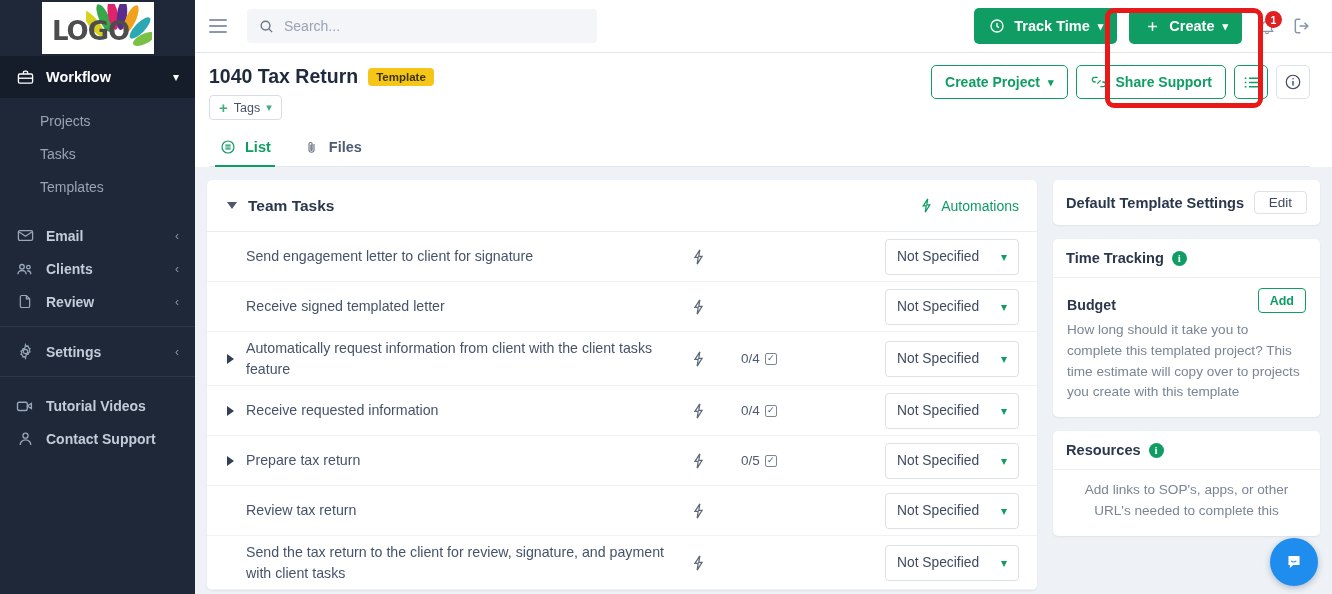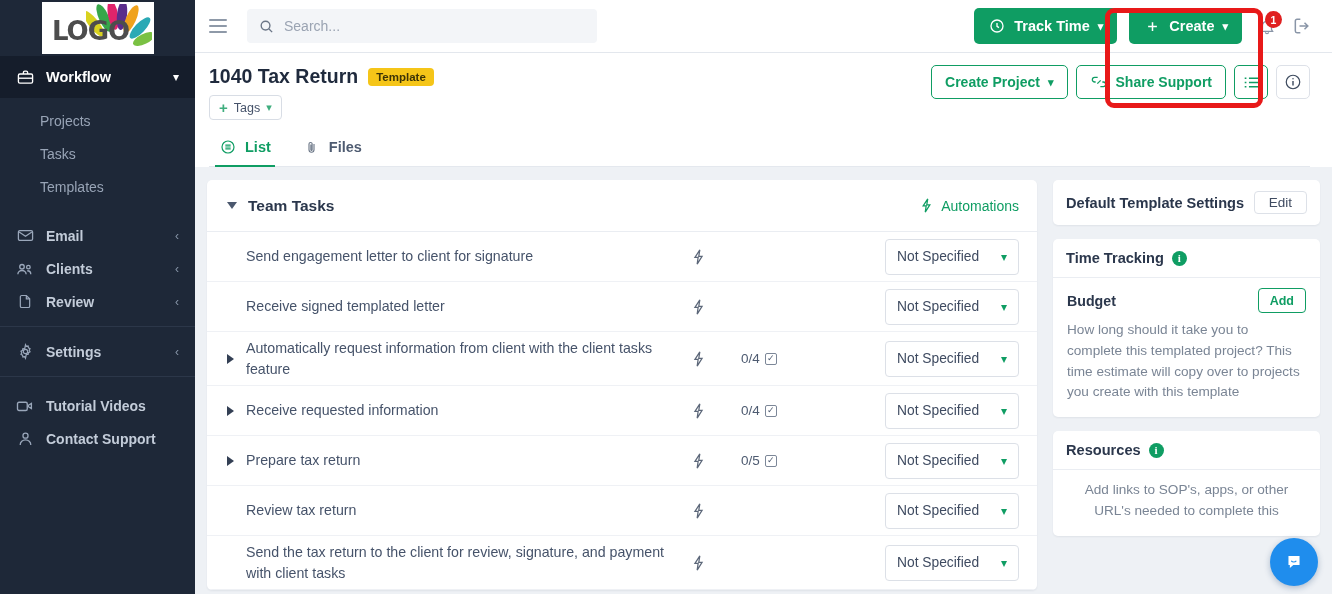--- a/index.html
+++ b/index.html
@@ -262,21 +262,21 @@
     font-size: 12.5px; font-weight: bold; color: #0f9d63; cursor: pointer;
   }
   .info-dot {
     width: 15px; height: 15px; border-radius: 50%;
     background: #0f9d63; color: #fff;
     font-size: 11px; font-weight: bold;
     display: inline-flex; align-items: center; justify-content: center;
     font-family: "Liberation Serif", serif;
   }
   .rc-body { padding: 10px 14px 14px 14px; }
-  .rc-sub { display: flex; align-items: center; margin-bottom: 7px; }
+  .rc-sub { display: flex; align-items: flex-end; margin-bottom: 7px; }
   .rc-sub-title { font-size: 14.2px; font-weight: bold; color: #2b374c; }
   .rc-desc { color: #7a8595; font-size: 13.6px; line-height: 1.53; }
   .rc-desc.center { text-align: center; }
 
   
   .annot {
     position: absolute;
     border: 5px solid #e81919;
     border-radius: 9px;
     pointer-events: none;

